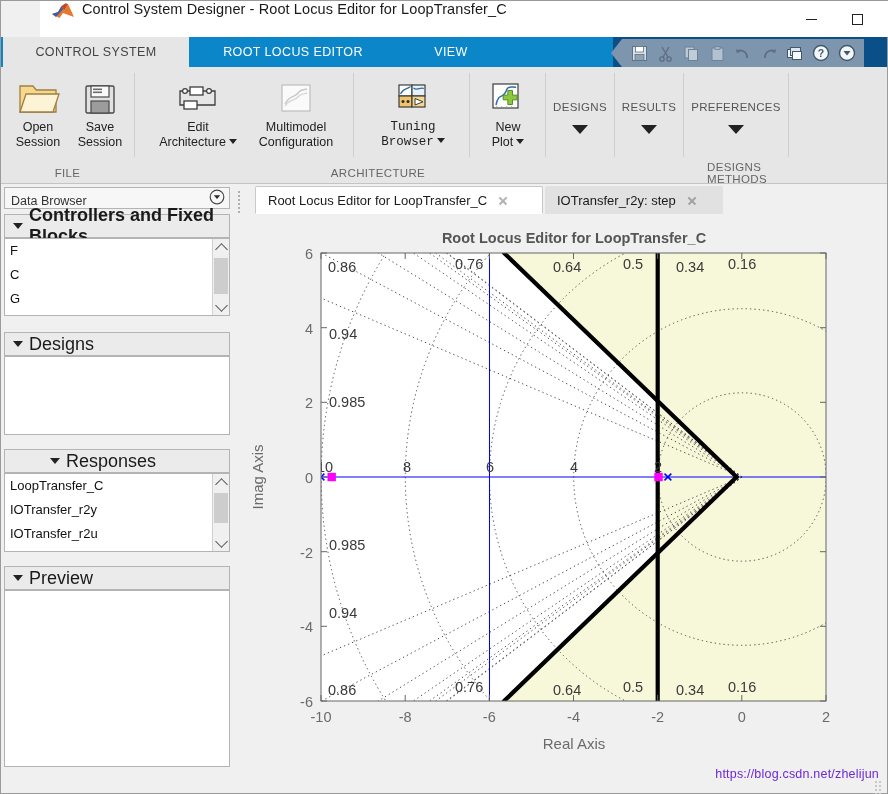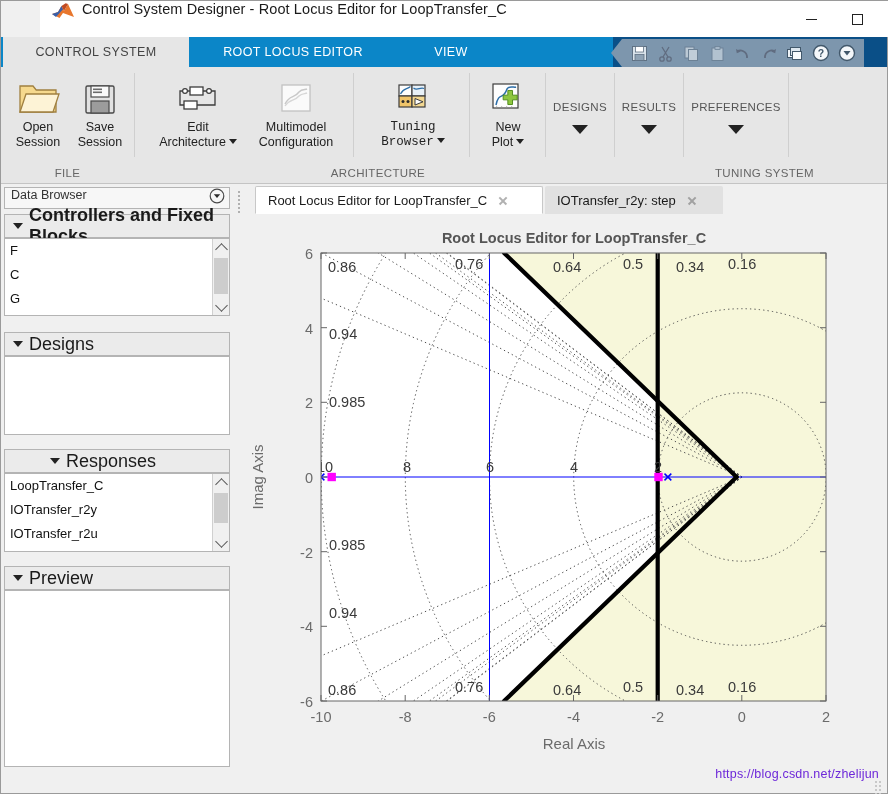--- a/index.html
+++ b/index.html
@@ -60,21 +60,21 @@
   .qa-tip{width:0;height:0;border-top:14px solid transparent;border-bottom:14px solid transparent;
           border-right:11px solid #7d96ad;}
   .qa-body{height:28px;background:#7d96ad;display:flex;align-items:center;padding:0 4px;}
   .qa-ico{width:26px;height:28px;display:flex;align-items:center;justify-content:center;}
 
   .collapse{position:absolute;right:6px;top:150px;width:20px;height:18px;}
 
   
   .leftpanel{position:absolute;left:0;top:183px;width:232px;bottom:0;background:#f0f0f0;}
   .dbhead{position:absolute;left:3px;top:3px;width:226px;height:22px;background:#f7f7f7;
-          border:1px solid #b4b4b4;box-sizing:border-box;display:flex;align-items:flex-start;}
+          border:1px solid #b4b4b4;box-sizing:border-box;display:flex;align-items:flex-end;}
   .dbhead .t{margin-left:6px;font-size:12.5px;color:#333;}
   .dbhead .d{margin-left:auto;margin-right:4px;}
   .sect{position:absolute;left:3px;width:226px;height:24px;background:#ebebeb;
         border:1px solid #b4b4b4;box-sizing:border-box;display:flex;align-items:center;cursor:default;}
   .sect .tri{width:0;height:0;border-left:5px solid transparent;border-right:5px solid transparent;
              border-top:6px solid #222;margin-left:8px;margin-right:6px;}
   .sect .st{font-size:18px;color:#1a1a1a;font-weight:bold;}
   .sect .st.norm{font-weight:normal;}
   .listbox{position:absolute;left:3px;width:226px;background:#fff;border:1px solid #b4b4b4;
            box-sizing:border-box;overflow:hidden;}
@@ -288,21 +288,21 @@
             <path d="M6.5 17 C9 11 13 12.5 16.5 9.5" stroke="#2c6ea8" stroke-width="1.2" fill="none"></path>
             <path d="M19.5 11 C23 14 26 10 30 11.5" stroke="#2c6ea8" stroke-width="1.2" fill="none"></path>
             <circle cx="9" cy="24.5" r="1.5" fill="#2b2b2b"></circle>
               <circle cx="14" cy="24.5" r="1.5" fill="#2b2b2b"></circle>
             <path d="M21 21.5 L29 24.8 L21 28 Z" fill="#fdfdfd" stroke="#3c3c3c" stroke-width="1"></path>
           </svg>
         </div>
         <div class="lbl"><span>Tuning</span><br>
           <span>Browser</span><span class="caret"></span></div>
       </div>
-      <div class="grouplabel" style="left:353px;width:115px;">TUNING SYSTEM</div>
+      <div class="grouplabel" style="left:353px;width:115px;">DESIGNS METHODS</div>
     </div>
     <div class="rsep" style="left:468px;"></div>
 
     <div class="rgroup" style="left:469px;width:75px;">
       <div class="rbtn" style="left:6px;width:64px;">
         <div class="ico">
           <svg width="40" height="40" viewBox="0 0 40 40">
             <rect x="5" y="7" width="25" height="24" fill="#fdfdfd" stroke="#3c3c3c" stroke-width="1.2"></rect>
             <path d="M8 28 C11 14 15 24 19 12 C22 8 26 11 28 10" stroke="#2c6ea8" stroke-width="1.5" fill="none"></path>
             <g fill="#8c8c8c">

